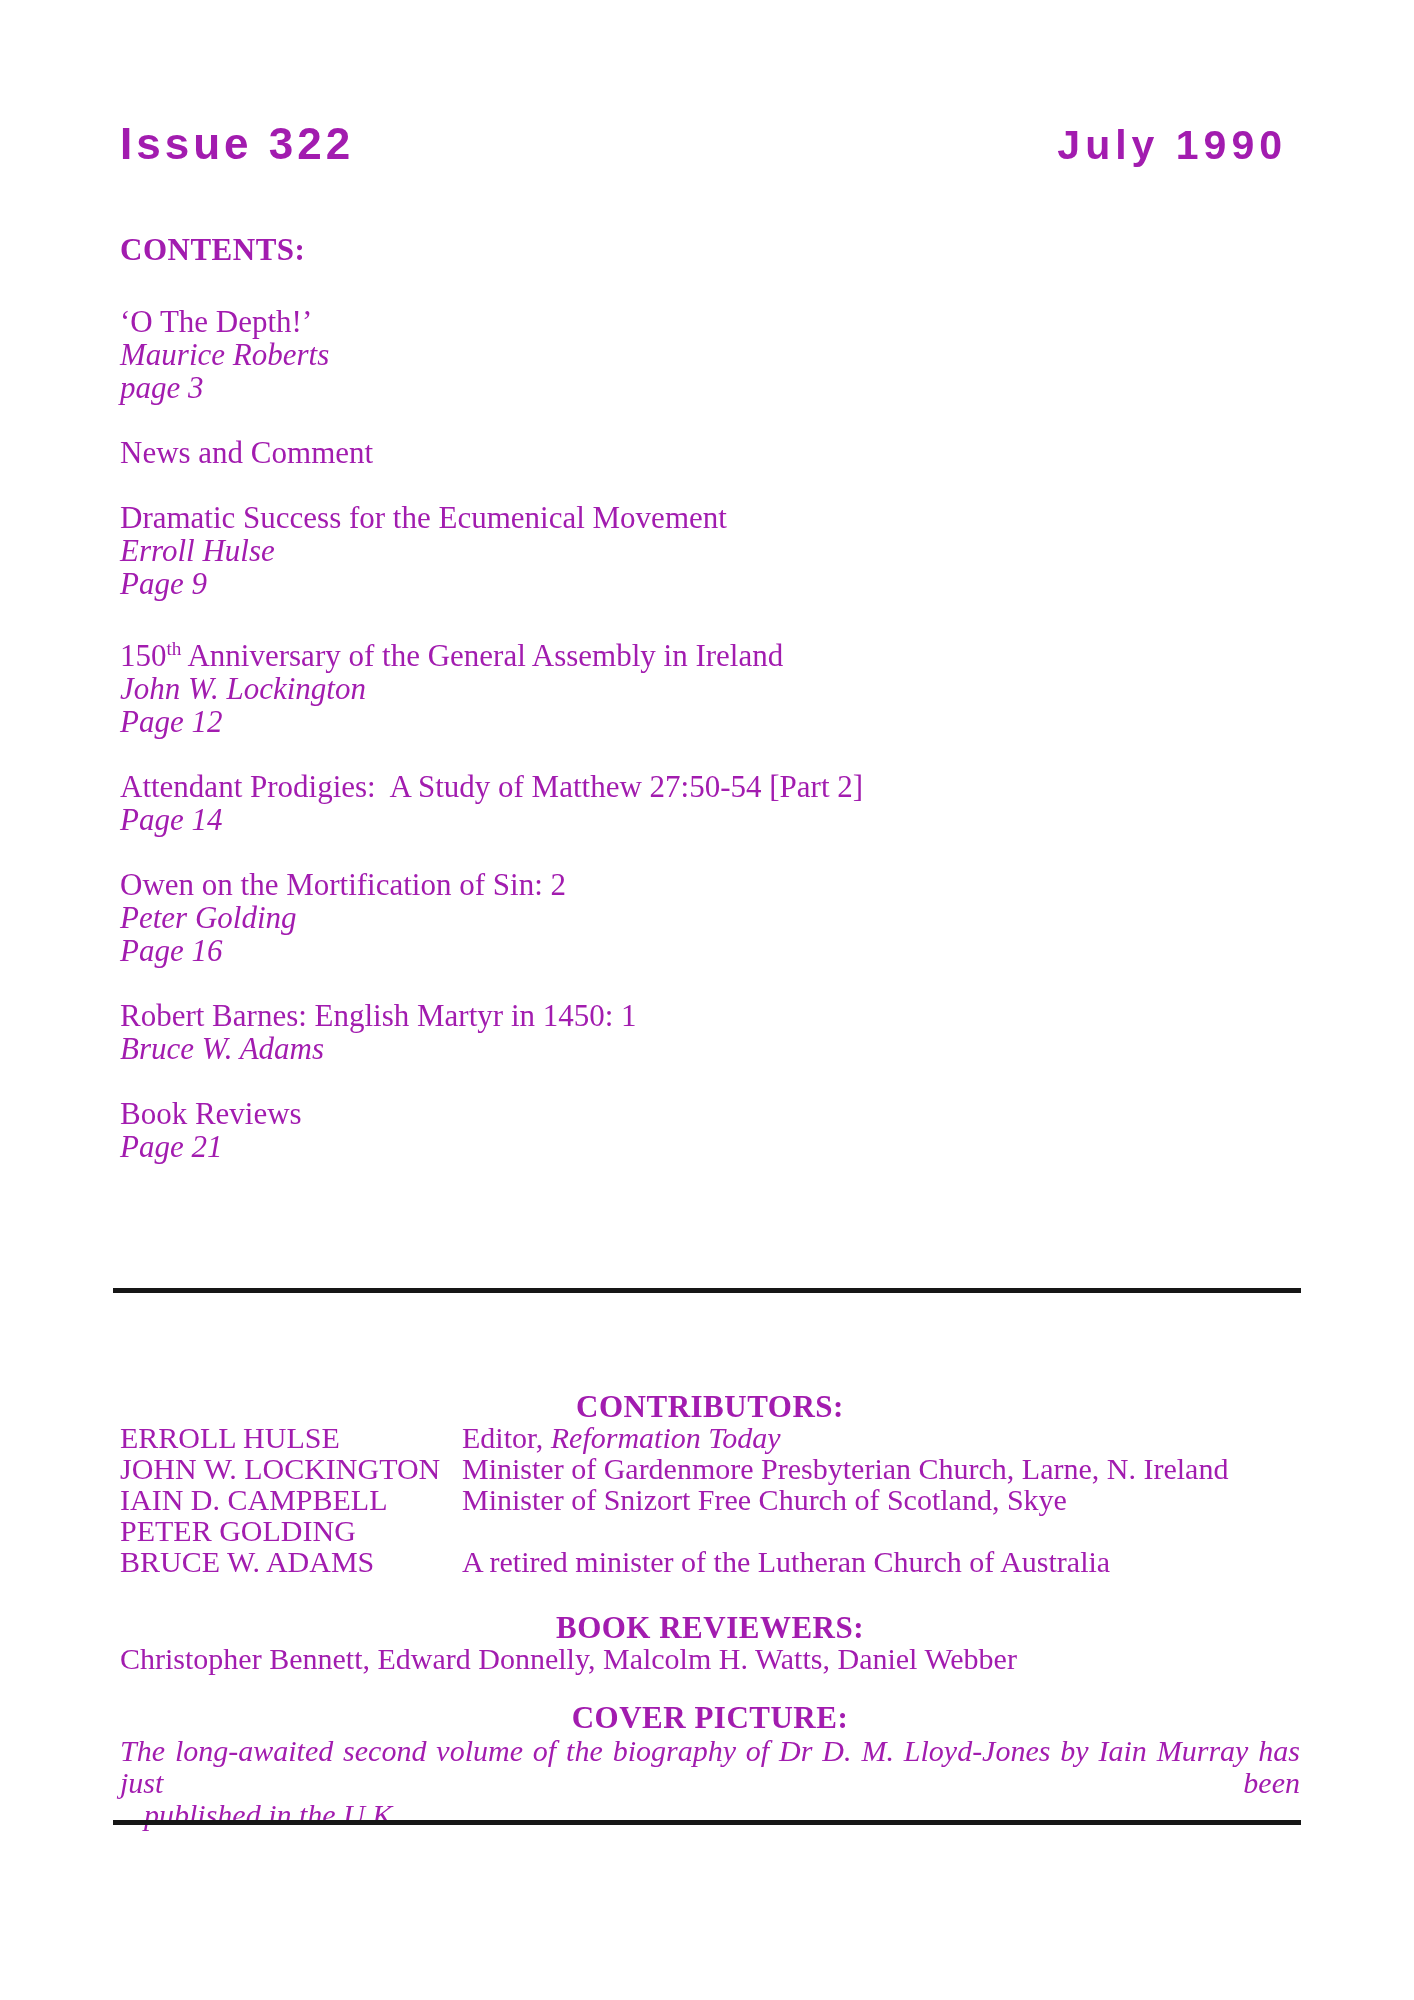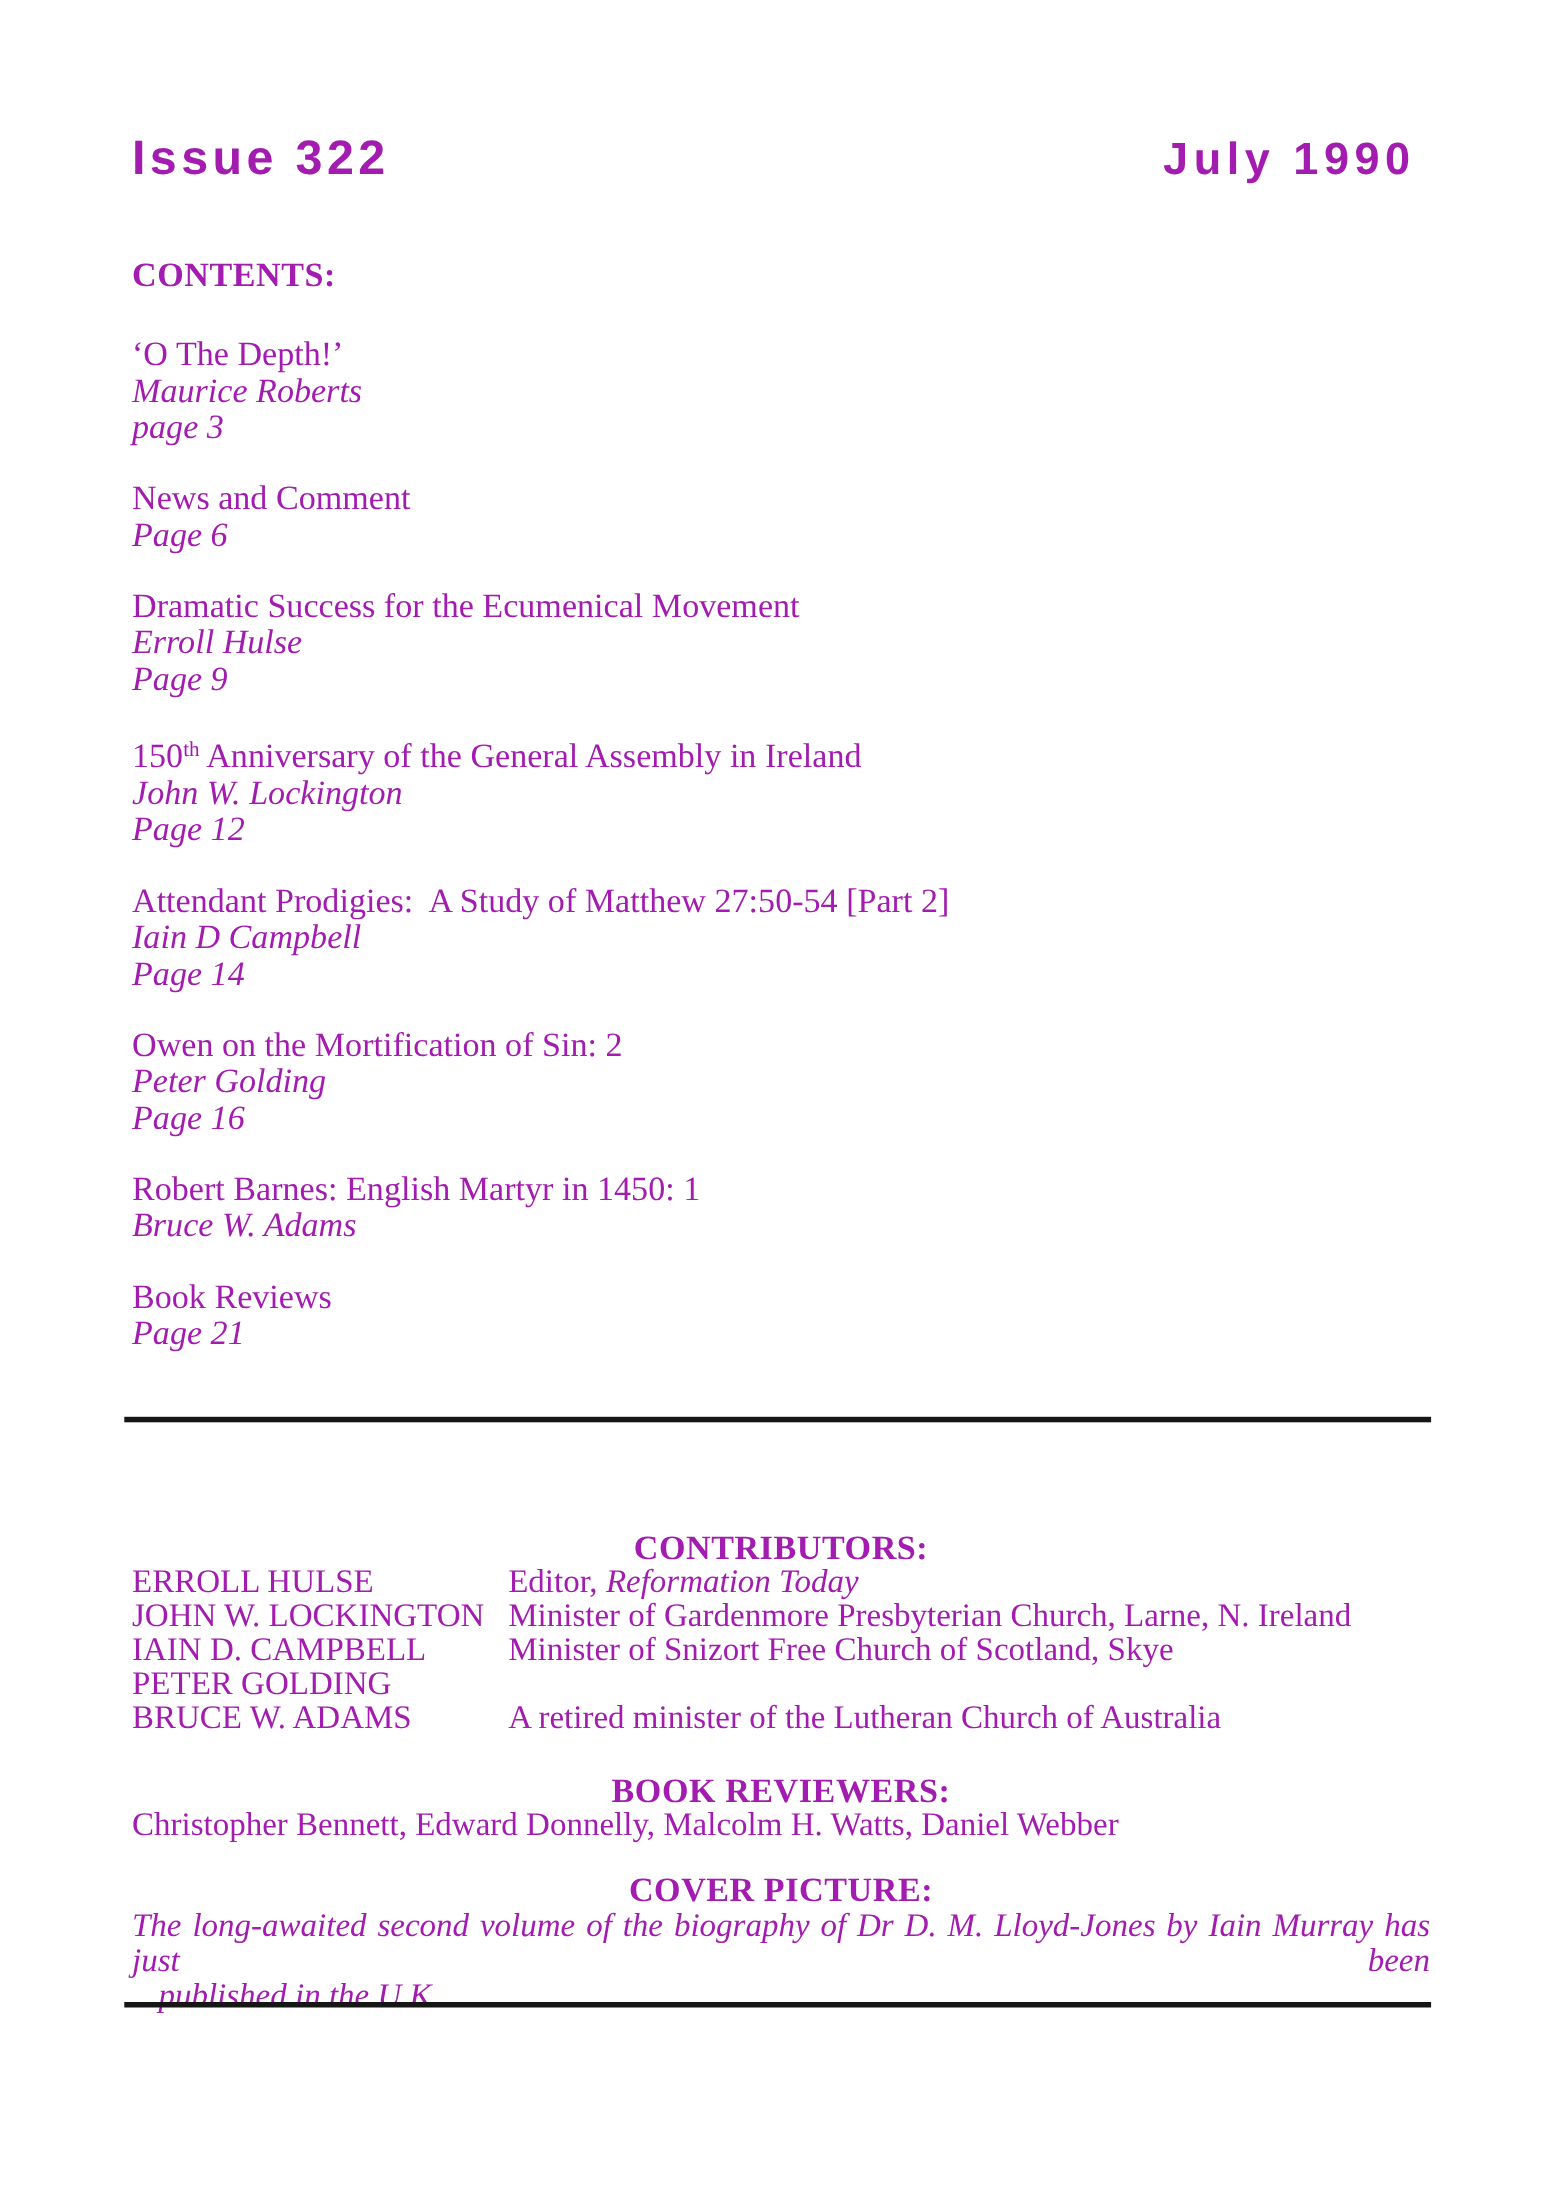--- a/index.html
+++ b/index.html
@@ -150,38 +150,36 @@
   <div class="toc">
 
     <div class="toc-entry">
       <div class="toc-title">‘O The Depth!’</div>
       <div class="toc-author">Maurice Roberts</div>
       <div class="toc-page">page 3</div>
     </div>
 
     <div class="toc-entry">
       <div class="toc-title">News and Comment</div>
-      <div class="toc-page">Page 6</div>
     </div>
 
     <div class="toc-entry">
       <div class="toc-title">Dramatic Success for the Ecumenical Movement</div>
       <div class="toc-author">Erroll Hulse</div>
       <div class="toc-page">Page 9</div>
     </div>
 
     <div class="toc-entry">
       <div class="toc-title"><span>150</span><span class="sup">th</span><span> Anniversary of the General Assembly in Ireland</span></div>
       <div class="toc-author">John W. Lockington</div>
       <div class="toc-page">Page 12</div>
     </div>
 
     <div class="toc-entry">
       <div class="toc-title">Attendant Prodigies:&nbsp; A Study of Matthew 27:50-54 [Part 2]</div>
-      <div class="toc-author">Iain D Campbell</div>
       <div class="toc-page">Page 14</div>
     </div>
 
     <div class="toc-entry">
       <div class="toc-title">Owen on the Mortification of Sin: 2</div>
       <div class="toc-author">Peter Golding</div>
       <div class="toc-page">Page 16</div>
     </div>
 
     <div class="toc-entry">

